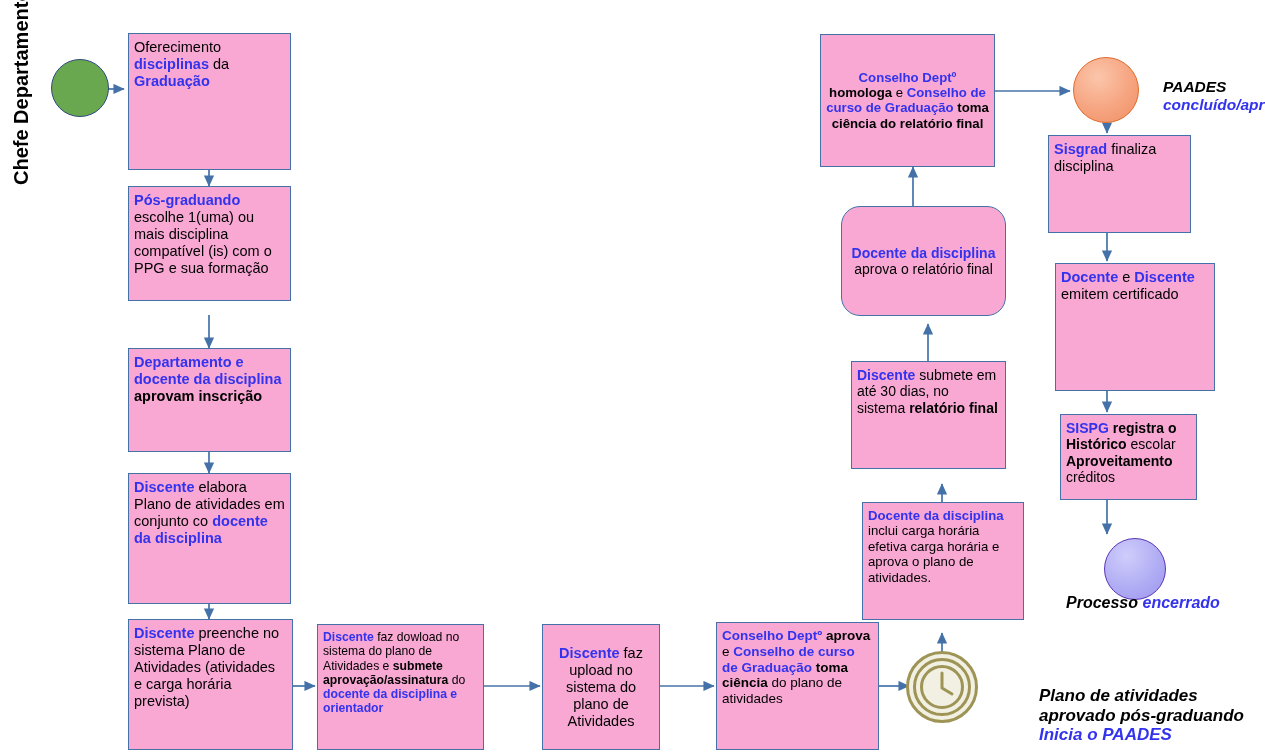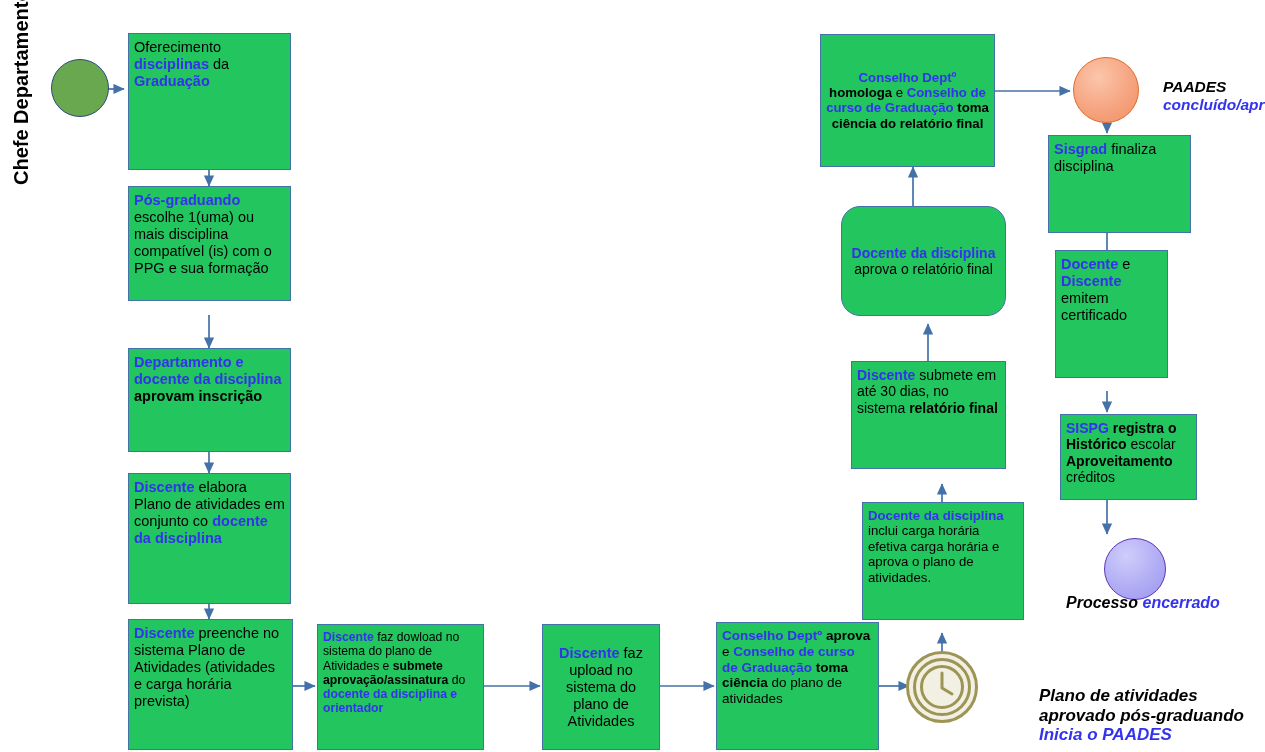--- a/index.html
+++ b/index.html
@@ -17,21 +17,21 @@
     white-space:nowrap;
     transform-origin:0 0;
     letter-spacing:0px;
   }
 
   
   .box{
     position:absolute;
     box-sizing:border-box;
     border:1.4px solid #4472a8;
-    background:#22c55e;
+    background:#f9a8d4;
     color:#000000;
     line-height:1.17;
     overflow:hidden;
   }
   .box .inner{
     position:absolute;left:0;right:0;
     padding:0 5px;
     box-sizing:border-box;
   }
   .box.vtop   .inner{top:5px;}
@@ -223,21 +223,21 @@
       <b class="blue">Conselho Deptº</b><b class="blk"> homologa</b><span> e </span><b class="blue">Conselho de curso de Graduação</b><b class="blk"> toma ciência do relatório final</b>
     </div>
   </div>
 
   <div class="box vtop" style="left:1048px; top:135px; width:143px; height:98px; font-size:14.5px;">
     <div class="inner al-left">
       <b class="blue">Sisgrad</b><span> finaliza disciplina</span>
     </div>
   </div>
 
-  <div class="box vtop" style="left:1055px; top:250px; width:113px; height:128px; font-size:14.5px;">
+  <div class="box vtop" style="left:1055px; top:263px; width:160px; height:128px; font-size:14.5px;">
     <div class="inner al-left">
       <b class="blue">Docente</b><span> e </span><b class="blue">Discente</b><span> emitem certificado</span>
     </div>
   </div>
 
   <div class="box vtop" style="left:1060px; top:414px; width:137px; height:86px; font-size:14px;">
     <div class="inner al-left">
       <b class="blue">SISPG</b><b class="blk"> registra o </b><b class="blk">Histórico</b><span> escolar </span><b class="blk">Aproveitamento</b><span> créditos</span>
     </div>
   </div>

